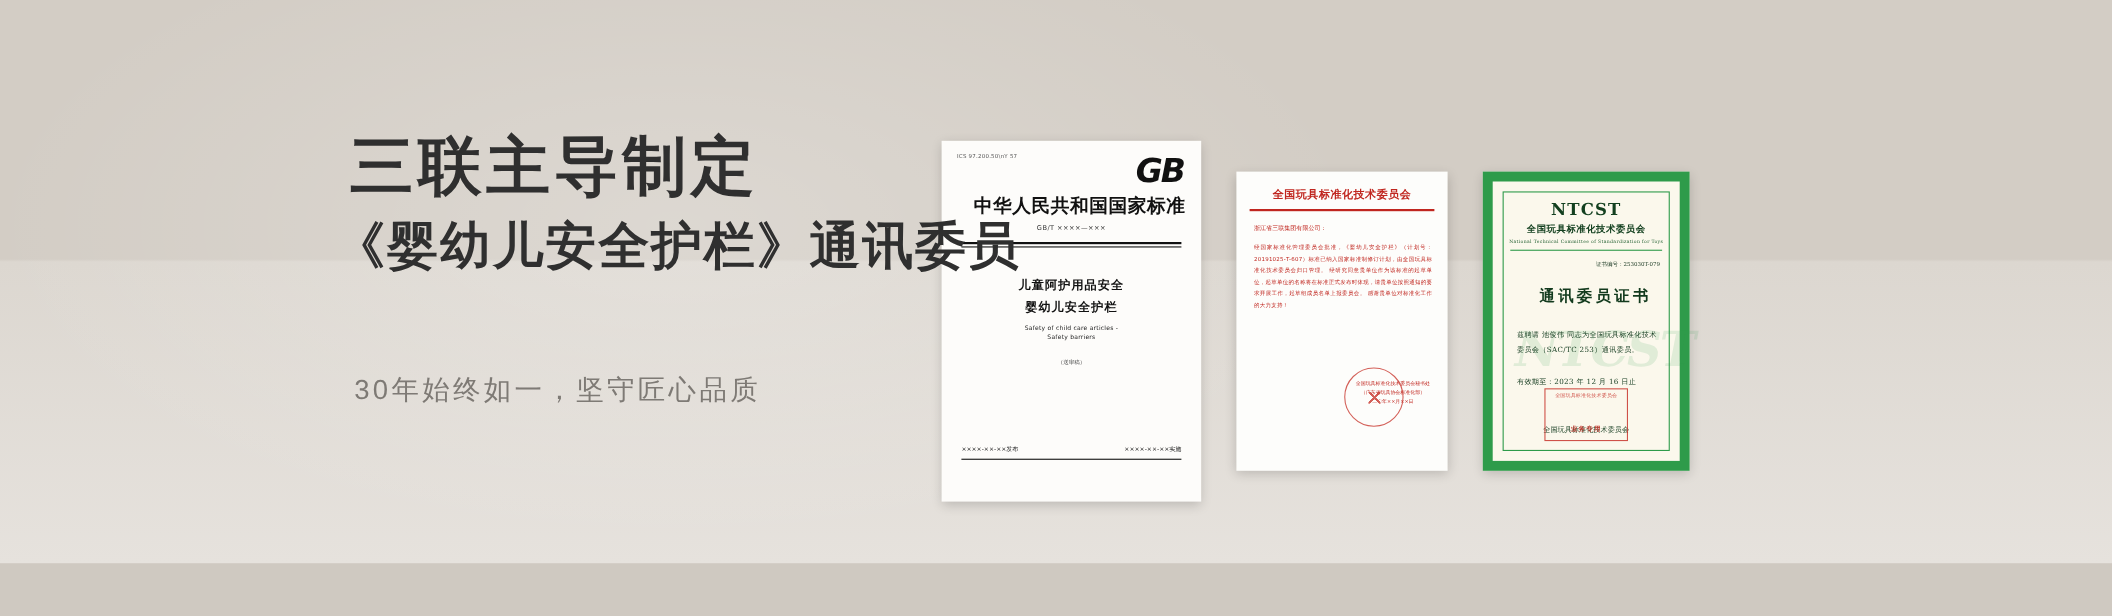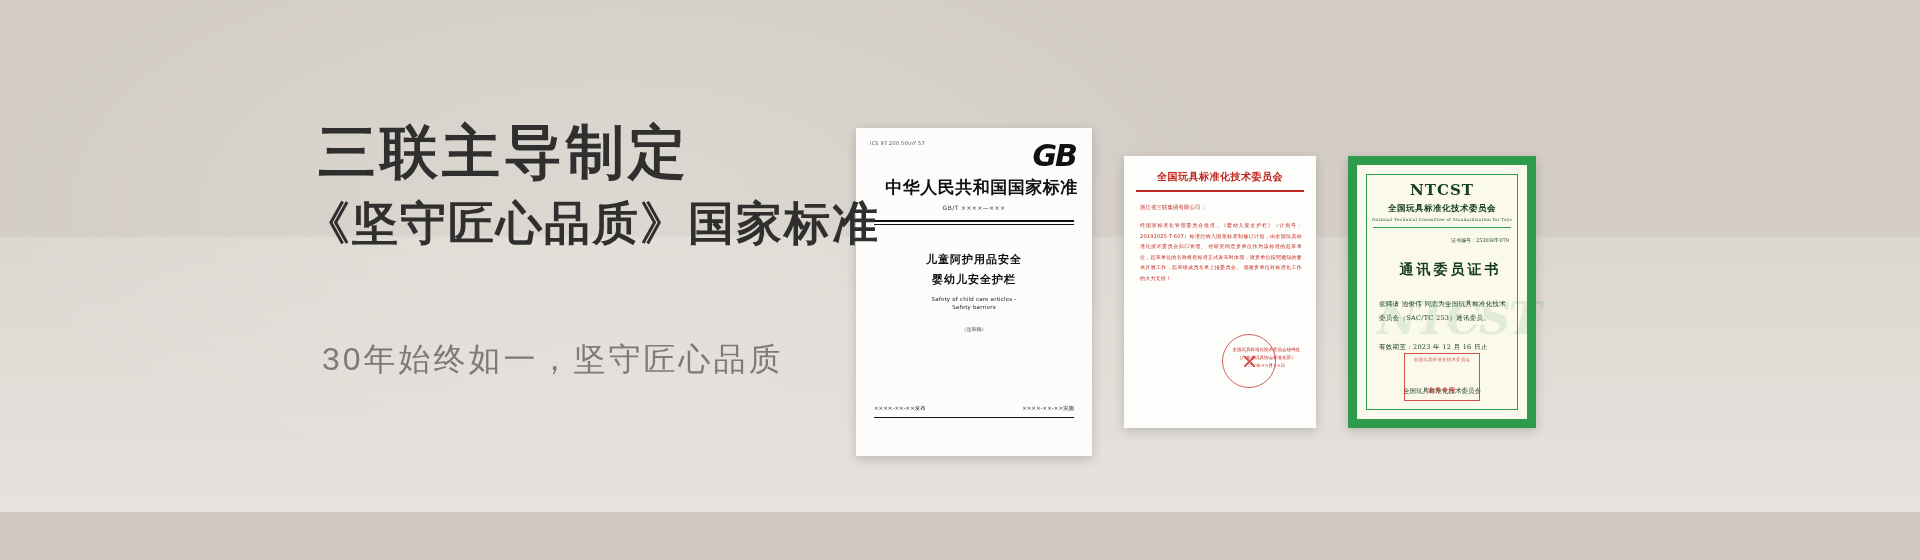--- a/index.html
+++ b/index.html
@@ -50,21 +50,21 @@
     font-size: 46px;
     font-weight: bold;
     color: #2f2f2f;
     letter-spacing: 2px;
     line-height: 1.25;
     margin: 10px 0 0 -14px;
     white-space: nowrap;
   }
   .subline {
     margin: 86px 0 0 4px;
-    font-size: 32px;
+    font-size: 25px;
     color: #7e7a75;
     letter-spacing: 3px;
     white-space: nowrap;
   }
 
   
   .certs {
     position: absolute;
     left: 856px;
     top: 128px;
@@ -396,21 +396,21 @@
     letter-spacing: 1px;
   }
 </style>
 </head>
 <body>
 
 <div class="banner">
 
   <div class="text-block">
     <h1 class="headline-1">三联主导制定</h1>
-    <h2 class="headline-2">《坚守匠心品质》国家标准</h2>
+    <h2 class="headline-2">《婴幼儿安全护栏》通讯委员</h2>
     <p class="subline">30年始终如一，坚守匠心品质</p>
   </div>
 
   <div class="certs">
 
     <div class="cert cert-gb">
       <div class="gb-top">ICS 97.200.50\nY 57</div>
       <div class="gb-logo">GB</div>
       <div class="gb-title">中华人民共和国国家标准</div>
       <div class="gb-code">GB/T ××××—×××</div>

